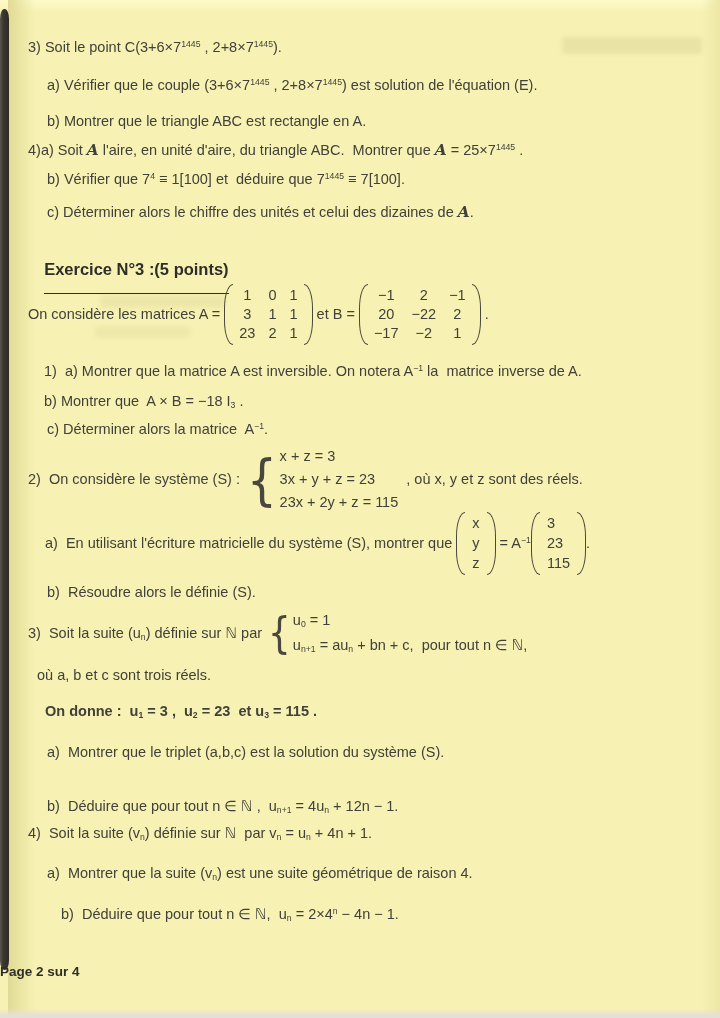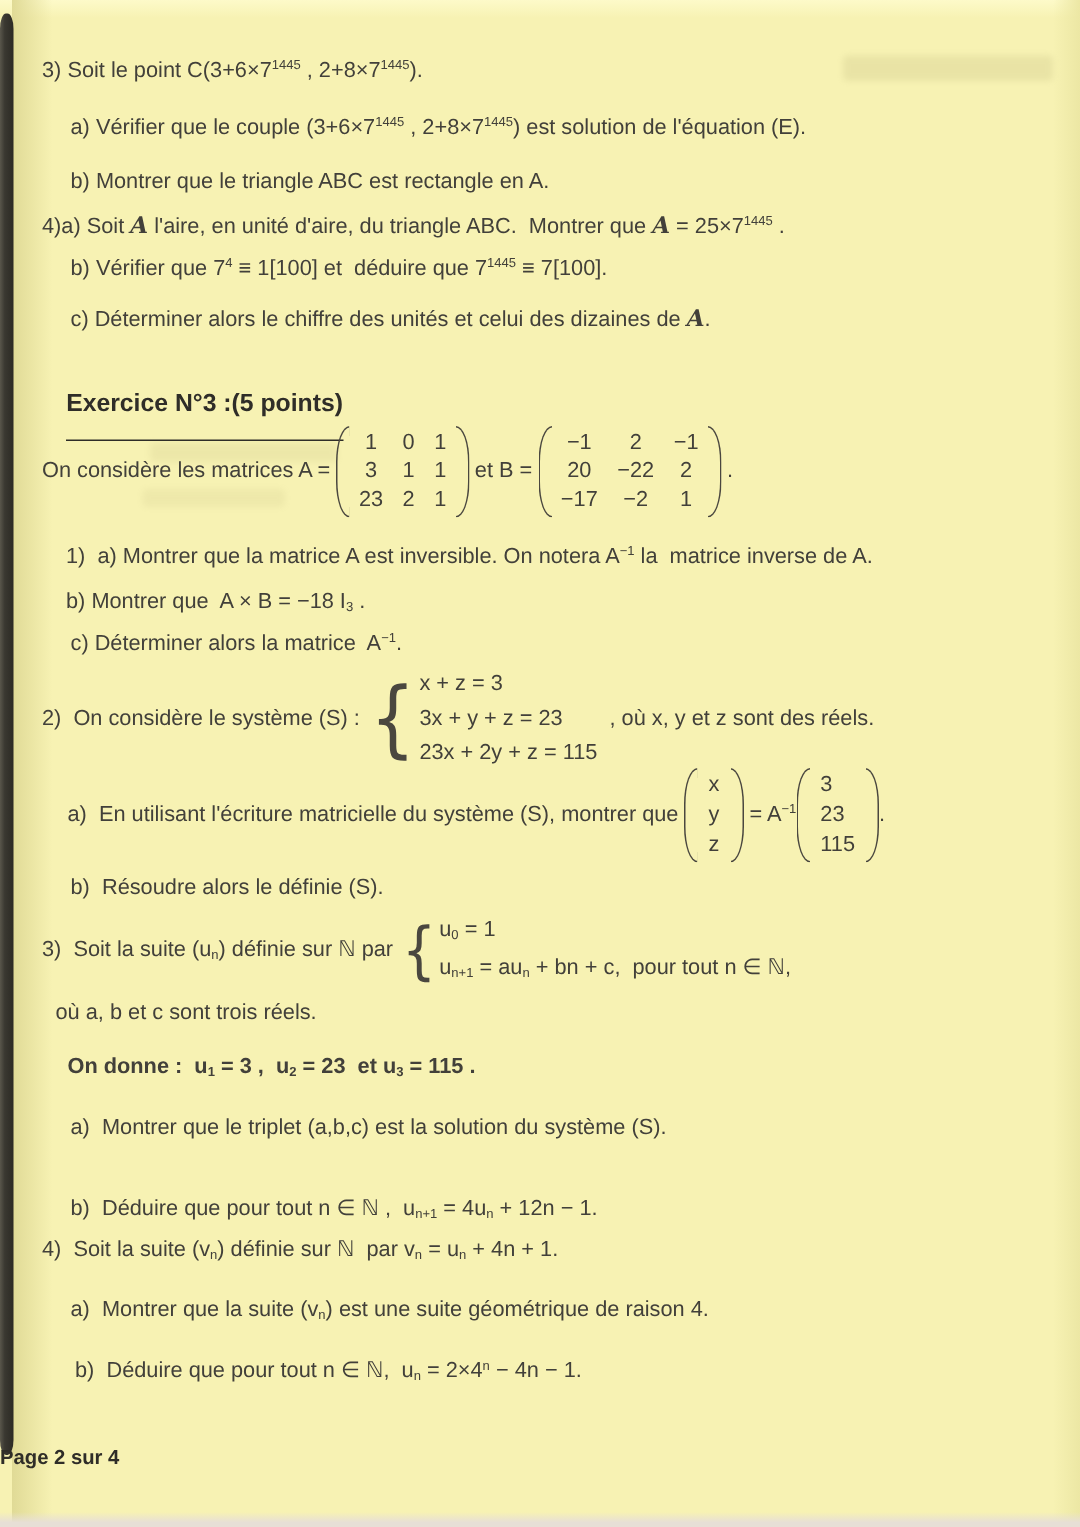--- a/index.html
+++ b/index.html
@@ -154,16 +154,16 @@
       <span>u<sub>n+1</sub> = au<sub>n</sub> + bn + c,  pour tout n ∈ ℕ,</span>
     </span>
   </div>
 
   <div class="line" style="top:666px;left:37px;">où a, b et c sont trois réels.</div>
   <div class="line b" style="top:702px;left:45px;">On donne :  u<sub>1</sub> = 3 ,  u<sub>2</sub> = 23  et u<sub>3</sub> = 115 .</div>
   <div class="line" style="top:743px;left:47px;">a)  Montrer que le triplet (a,b,c) est la solution du système (S).</div>
   <div class="line" style="top:783px;left:47px;margin-top:14px;">b)  Déduire que pour tout n ∈ ℕ ,  u<sub>n+1</sub> = 4u<sub>n</sub> + 12n − 1.</div>
   <div class="line" style="top:824px;left:28px;">4)  Soit la suite (v<sub>n</sub>) définie sur ℕ  par v<sub>n</sub> = u<sub>n</sub> + 4n + 1.</div>
   <div class="line" style="top:864px;left:47px;">a)  Montrer que la suite (v<sub>n</sub>) est une suite géométrique de raison 4.</div>
-  <div class="line" style="top:905px;left:50px;">b)  Déduire que pour tout n ∈ ℕ,  u<sub>n</sub> = 2×4<sup>n</sup> − 4n − 1.</div>
+  <div class="line" style="top:905px;left:61px;">b)  Déduire que pour tout n ∈ ℕ,  u<sub>n</sub> = 2×4<sup>n</sup> − 4n − 1.</div>
 
   <div class="line b" style="top:962px;left:0;width:684px;text-align:left;font-size:13.5px;color:var(--ink-strong);">Page 2 sur 4</div>
 </div>
 
 </body></html>

